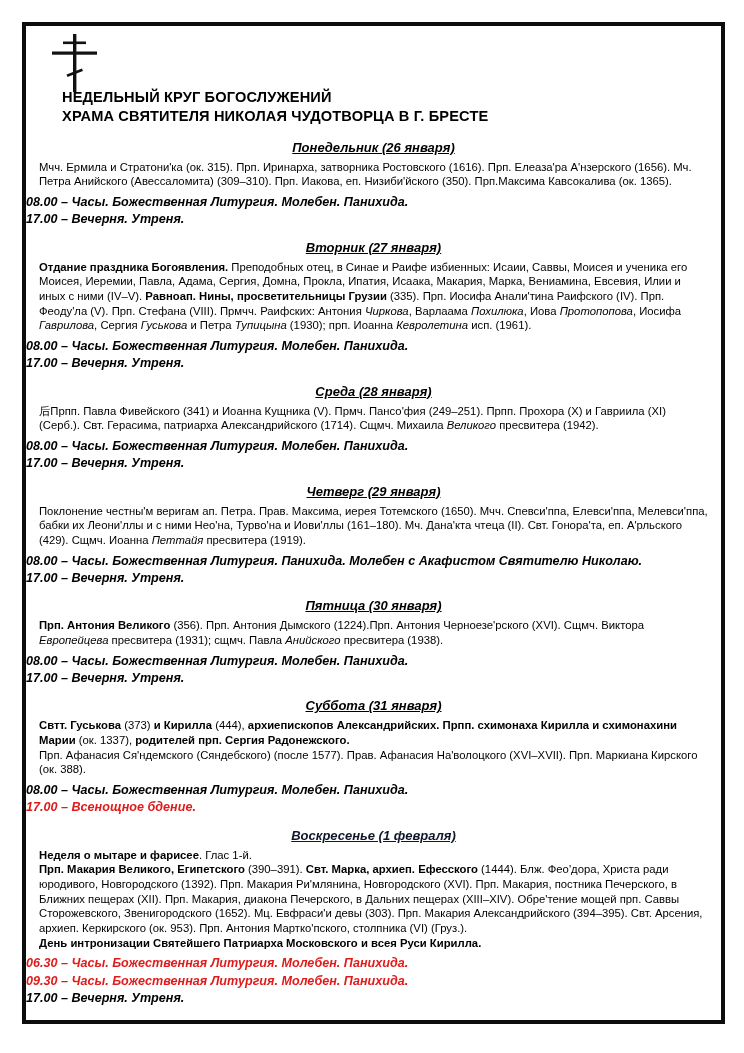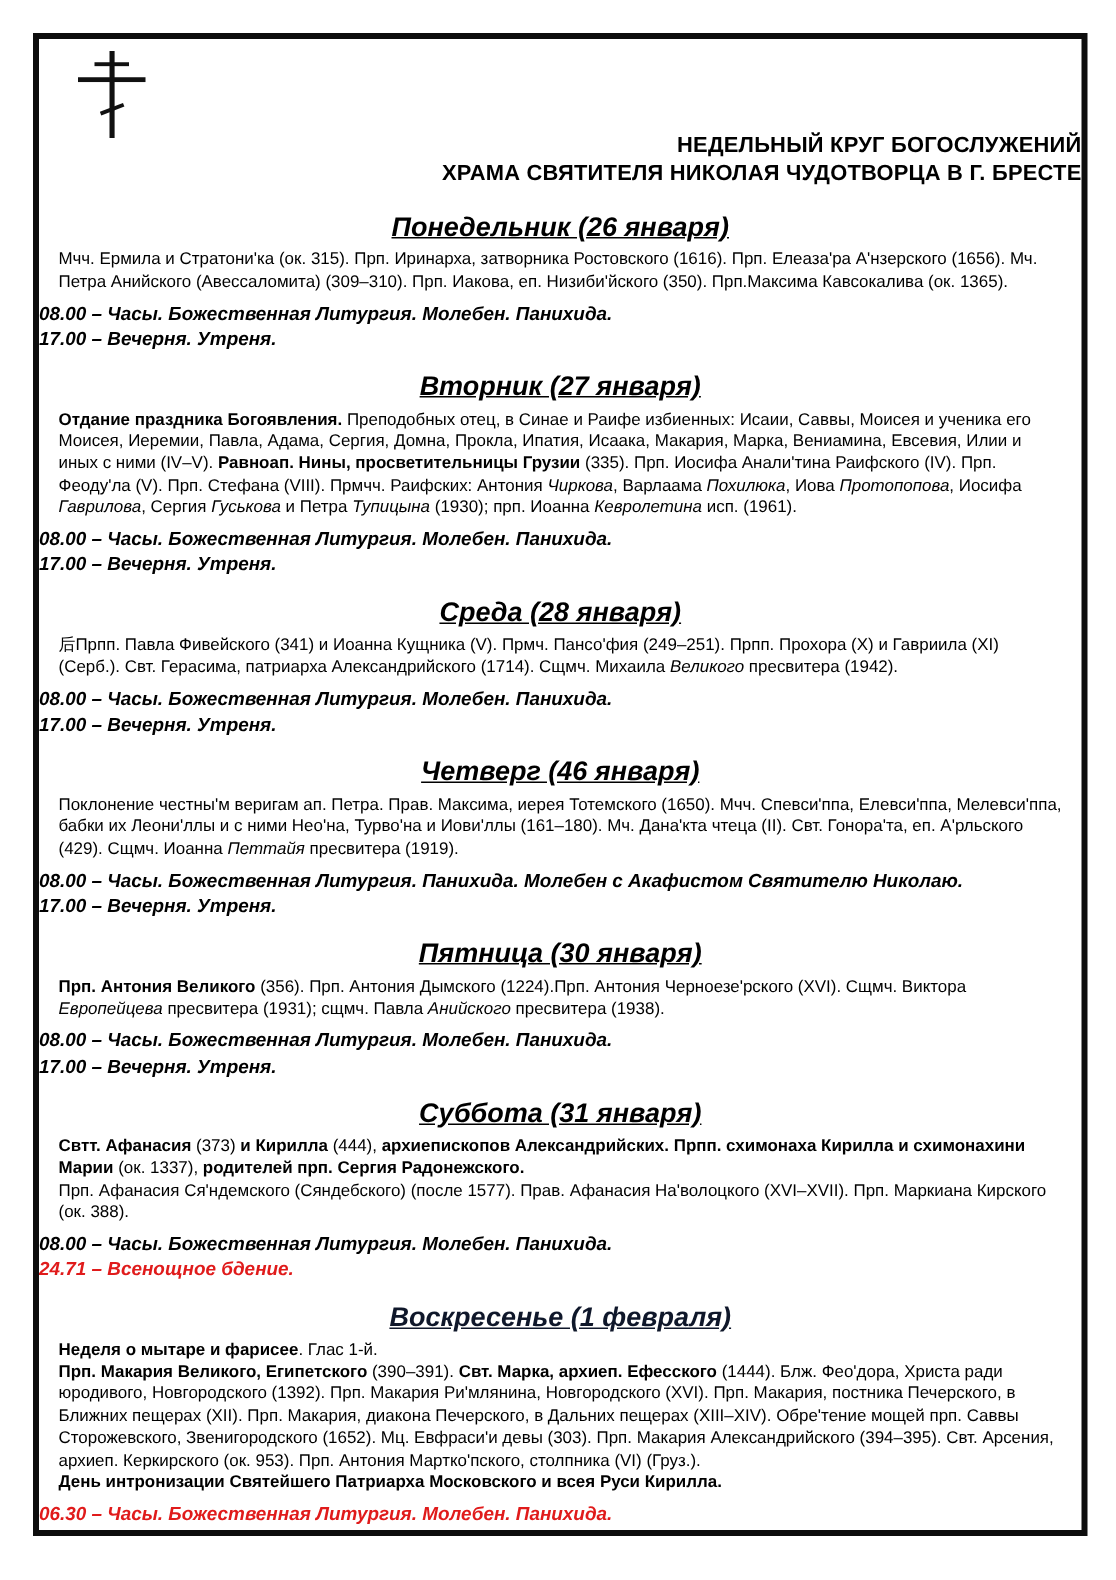--- a/index.html
+++ b/index.html
@@ -36,38 +36,39 @@
     position: absolute;
     top: 6px;
     left: 22px;
     width: 56px;
     height: 62px;
   }
   #cross-wrap svg { display: block; }
 
   .titleblock {
     padding-top: 62px;
-    text-align: right;
+    text-align: left;
+    padding-left: 36px;
   }
   .title-line {
     font-size: 14.6px;
     font-weight: bold;
     letter-spacing: 0.15px;
     line-height: 1.33;
     white-space: nowrap;
   }
 
   .day {
     margin-top: 11px;
   }
   .day:first-of-type { margin-top: 13px; }
 
   .day-heading {
     text-align: center;
-    font-size: 18px;
+    font-size: 13px;
     font-weight: bold;
     font-style: italic;
     text-decoration: underline;
     line-height: 1.3;
     margin-bottom: 3px;
   }
   .day-heading.red { color: #0f172a; }
 
   .saints {
     text-align: left;
@@ -130,41 +131,41 @@
         </div>
         <div class="day">
           <div class="day-heading">Среда (28 января)</div>
           <div class="saints">后Прпп. Павла Фивейского (341) и Иоанна Кущника (V). Прмч. Пансо'фия (249–251). Прпп. Прохора (X) и Гавриила (XI) (Серб.). Свт. Герасима, патриарха Александрийского (1714). Сщмч. Михаила <i>Великого</i> пресвитера (1942).</div>
           <div class="services">
             <div class="service-line">08.00 – Часы. Божественная Литургия. Молебен. Панихида.</div>
             <div class="service-line">17.00 – Вечерня. Утреня.</div>
           </div>
         </div>
         <div class="day">
-          <div class="day-heading">Четверг (46 января)</div>
+          <div class="day-heading">Четверг (29 января)</div>
           <div class="saints">Поклонение честны'м веригам ап. Петра. Прав. Максима, иерея Тотемского (1650). Мчч. Спевси'ппа, Елевси'ппа, Мелевси'ппа, бабки их Леони'ллы и с ними Нео'на, Турво'на и Иови'ллы (161–180). Мч. Дана'кта чтеца (II). Свт. Гонора'та, еп. А'рльского (429). Сщмч. Иоанна <i>Петтайя</i> пресвитера (1919).</div>
           <div class="services">
             <div class="service-line">08.00 – Часы. Божественная Литургия. Панихида. Молебен с Акафистом Святителю Николаю.</div>
             <div class="service-line">17.00 – Вечерня. Утреня.</div>
           </div>
         </div>
         <div class="day">
           <div class="day-heading">Пятница (30 января)</div>
           <div class="saints"><b>Прп. Антония Великого</b> (356). Прп. Антония Дымского (1224).Прп. Антония Черноезе'рского (XVI). Сщмч. Виктора <i>Европейцева</i> пресвитера (1931); сщмч. Павла <i>Анийского</i> пресвитера (1938).</div>
           <div class="services">
             <div class="service-line">08.00 – Часы. Божественная Литургия. Молебен. Панихида.</div>
             <div class="service-line">17.00 – Вечерня. Утреня.</div>
           </div>
         </div>
         <div class="day">
           <div class="day-heading">Суббота (31 января)</div>
-          <div class="saints"><b>Свтт. Афанасия</b> (373) <b>и Кирилла</b> (444), <b>архиепископов Александрийских. Прпп. схимонаха Кирилла и схимонахини Марии</b> (ок. 1337), <b>родителей прп. Сергия Радонежского.</b><br>Прп. Афанасия Ся'ндемского (Сяндебского) (после 1577). Прав. Афанасия На'волоцкого (XVI–XVII). Прп. Маркиана Кирского (ок. 388).</div>
+          <div class="saints"><b>Свтт. Гуськова</b> (373) <b>и Кирилла</b> (444), <b>архиепископов Александрийских. Прпп. схимонаха Кирилла и схимонахини Марии</b> (ок. 1337), <b>родителей прп. Сергия Радонежского.</b><br>Прп. Афанасия Ся'ндемского (Сяндебского) (после 1577). Прав. Афанасия На'волоцкого (XVI–XVII). Прп. Маркиана Кирского (ок. 388).</div>
           <div class="services">
             <div class="service-line">08.00 – Часы. Божественная Литургия. Молебен. Панихида.</div>
-            <div class="service-line red">24.71 – Всенощное бдение.</div>
+            <div class="service-line red">17.00 – Всенощное бдение.</div>
           </div>
         </div>
         <div class="day">
           <div class="day-heading red">Воскресенье (1 февраля)</div>
           <div class="saints"><b>Неделя о мытаре и фарисее</b>. Глас 1-й.<br><b>Прп. Макария Великого, Египетского</b> (390–391). <b>Свт. Марка, архиеп. Ефесского</b> (1444). Блж. Фео'дора, Христа ради юродивого, Новгородского (1392). Прп. Макария Ри'млянина, Новгородского (XVI). Прп. Макария, постника Печерского, в Ближних пещерах (XII). Прп. Макария, диакона Печерского, в Дальних пещерах (XIII–XIV). Обре'тение мощей прп. Саввы Сторожевского, Звенигородского (1652). Мц. Евфраси'и девы (303). Прп. Макария Александрийского (394–395). Свт. Арсения, архиеп. Керкирского (ок. 953). Прп. Антония Мартко'пского, столпника (VI) (Груз.).<br><b>День интронизации Святейшего Патриарха Московского и всея Руси Кирилла.</b></div>
           <div class="services">
             <div class="service-line red">06.30 – Часы. Божественная Литургия. Молебен. Панихида.</div>
             <div class="service-line red">09.30 – Часы. Божественная Литургия. Молебен. Панихида.</div>
             <div class="service-line">17.00 – Вечерня. Утреня.</div>
           </div>

